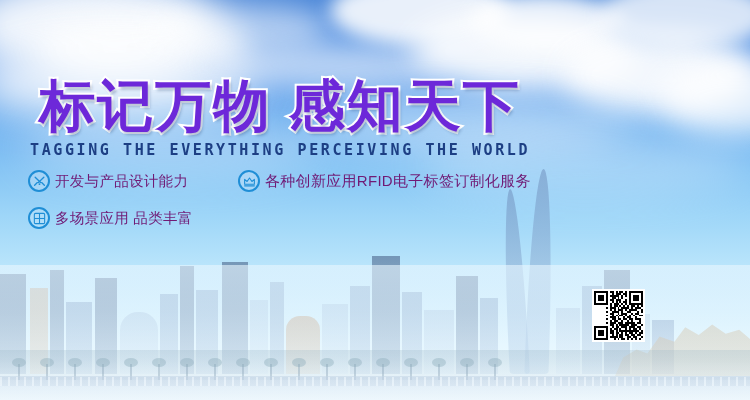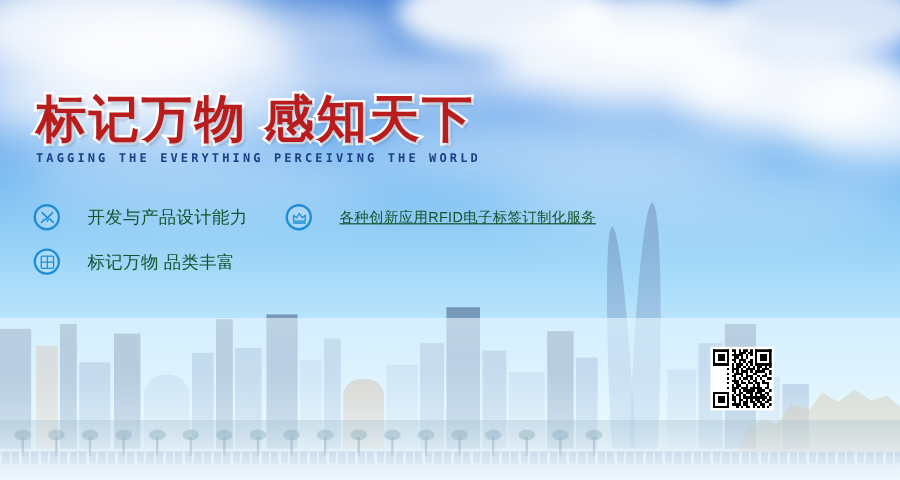--- a/index.html
+++ b/index.html
@@ -101,34 +101,35 @@
       rgba(150,175,205,.22) 2px, rgba(150,175,205,.22) 8px);
   }
   .citywash {
     position:absolute; left:0; bottom:0; width:750px; height:135px;
     background:linear-gradient(to bottom, rgba(232,246,255,.62) 0%, rgba(235,247,255,.40) 35%, rgba(240,250,255,.30) 70%, rgba(246,252,255,.42) 100%);
   }
 
   
   .titlewrap { position:absolute; left:30px; top:78px; }
   .main-title {
-    font-size:42px;
+    font-size:56px;
     font-weight:bold;
-    color:#b91c1c;
+    color:#6d28d9;
     letter-spacing:2px;
     line-height:1;
     white-space:nowrap;
     -webkit-text-stroke:4px #ffffff;
     paint-order:stroke fill;
     text-shadow:2px 3px 3px rgba(40,70,120,.32);
+    text-align:center;
   }
   .sub-title {
     margin-top:7px;
     font-family:"DejaVu Sans Mono","Liberation Mono",monospace;
-    font-size:10px;
+    font-size:15px;
     font-weight:bold;
     color:#1d3f84;
     letter-spacing:2.6px;
     white-space:nowrap;
   }
 
   
   .features {
     position:absolute; left:28px; top:170px;
     width:560px;
@@ -142,27 +143,27 @@
     flex:0 0 auto;
     width:22px; height:22px;
     border-radius:50%;
     border:2px solid #1f8ed6;
     display:flex; align-items:center; justify-content:center;
     background:rgba(255,255,255,.18);
   }
   .ic svg { display:block; }
 
   .ftext {
-    margin-left:23px;
+    margin-left:5px;
     font-size:14.5px;
-    color:#14532d;
+    color:#701a75;
     white-space:nowrap;
     letter-spacing:.3px;
   }
-  .ftext.sm { font-size:12px;text-decoration:underline; }
+  .ftext.sm { font-size:15px; }
 
   
   .qr {
     position:absolute; left:592px; top:289px;
     width:53px; height:53px;
     background:#ffffff;
     padding:2px;
   }
   .qr svg { display:block; width:100%; height:100%; }
 </style>
@@ -283,21 +284,21 @@
 
     <div class="frow">
       <div class="fcell left">
         <span class="ic">
           <svg width="13" height="13" viewBox="0 0 24 24" fill="none" stroke="#1f8ed6" stroke-width="2">
             <rect x="2.5" y="2.5" width="19" height="19" rx="2"></rect>
             <path d="M12 2.5 L12 21.5"></path>
               <path d="M2.5 12 L21.5 12"></path>
           </svg>
         </span>
-        <span class="ftext">标记万物 品类丰富</span>
+        <span class="ftext">多场景应用 品类丰富</span>
       </div>
     </div>
 
   </div>
 
   <div class="qr">
     <svg viewBox="0 0 25 25" shape-rendering="crispEdges" aria-hidden="true">
       <rect width="25" height="25" fill="#fff"></rect>
       <g fill="#000">
 

